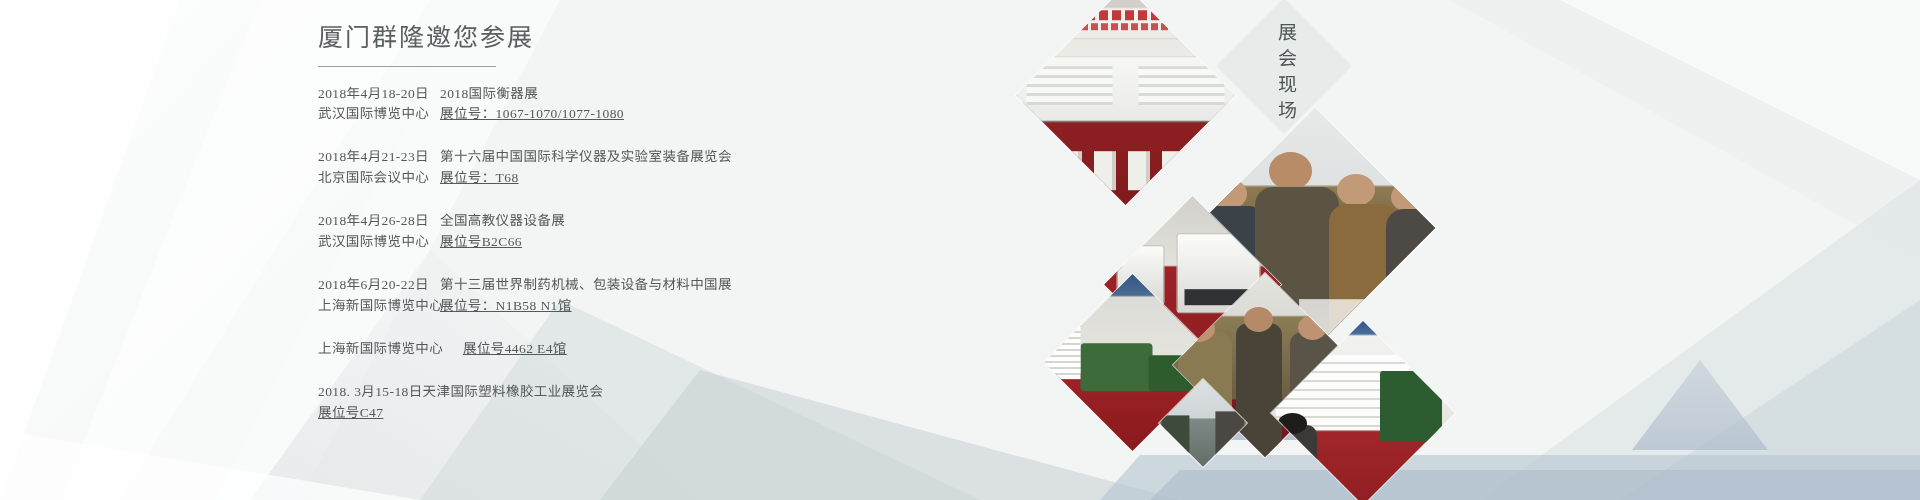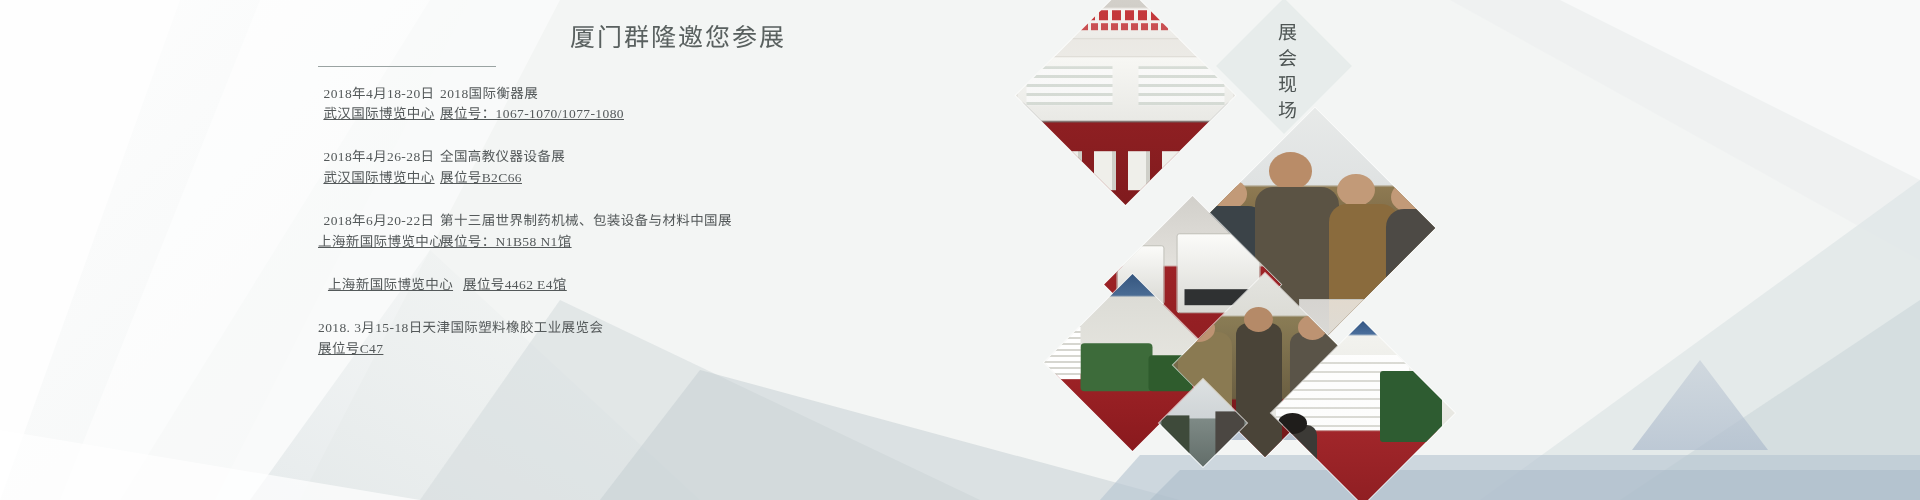--- a/index.html
+++ b/index.html
@@ -9,40 +9,40 @@
     background:#f2f4f3;
     position:relative;
   }
 
   
   .bg { position:absolute; inset:0; overflow:hidden;
         background:linear-gradient(115deg,#fdfdfd 0%,#f4f6f5 22%,#eef1f1 45%,#e7ecec 62%,#eef1f0 78%,#f7f8f7 100%); }
   .bg svg { position:absolute; inset:0; width:1920px; height:500px; display:block; }
 
   
-  .content { position:absolute; inset:0;text-align:center; }
+  .content { position:absolute; inset:0; }
 
   .text-col { position:absolute; left:318px; top:22px; width:720px; }
 
   .headline {
     font-size:25px; color:#59605f; letter-spacing:2px;
     font-family:"Liberation Serif","DejaVu Serif",serif;
     font-weight:400; line-height:1.3;
   }
   .headline-rule {
     width:178px; height:1px; background:#9aa3a2;
     margin-top:11px; margin-bottom:17px;
   }
 
   .entry { margin-bottom:22px; }
   .entry .row { display:flex; align-items:baseline; line-height:1.55;
                 font-size:13.5px; color:#54595a; letter-spacing:.4px; white-space:nowrap; }
   .entry .date  { width:122px; flex:0 0 auto; }
   .entry .title { flex:0 0 auto; }
-  .entry .venue { width:122px; flex:0 0 auto;text-decoration:underline; }
+  .entry .venue { width:122px; flex:0 0 auto; }
   .entry .booth { flex:0 0 auto;text-decoration:underline; }
 
   
   .entry.compact .row .date  { width:auto; }
   .entry.compact .venue { width:190px; }
 
   
   .collage { position:absolute; left:1030px; top:0; width:420px; height:500px; }
   .dia {
     position:absolute; overflow:hidden;
@@ -174,20 +174,30 @@
       <div class="row">
         <span class="date">2018年4月18-20日</span>
         <span class="title">2018国际衡器展</span>
       </div>
       <div class="row">
         <span class="venue">武汉国际博览中心</span>
         <span class="booth">展位号：1067-1070/1077-1080</span>
       </div>
     </div>
 
+    <div class="entry">
+      <div class="row">
+        <span class="date">2018年4月21-23日</span>
+        <span class="title">第十六届中国国际科学仪器及实验室装备展览会</span>
+      </div>
+      <div class="row">
+        <span class="venue">北京国际会议中心</span>
+        <span class="booth">展位号：T68</span>
+      </div>
+    </div>
 
     <div class="entry">
       <div class="row">
         <span class="date">2018年4月26-28日</span>
         <span class="title">全国高教仪器设备展</span>
       </div>
       <div class="row">
         <span class="venue">武汉国际博览中心</span>
         <span class="booth">展位号B2C66</span>
       </div>

